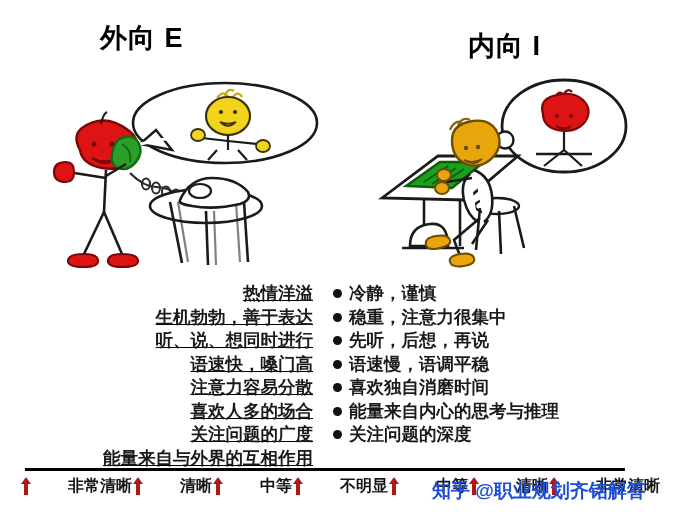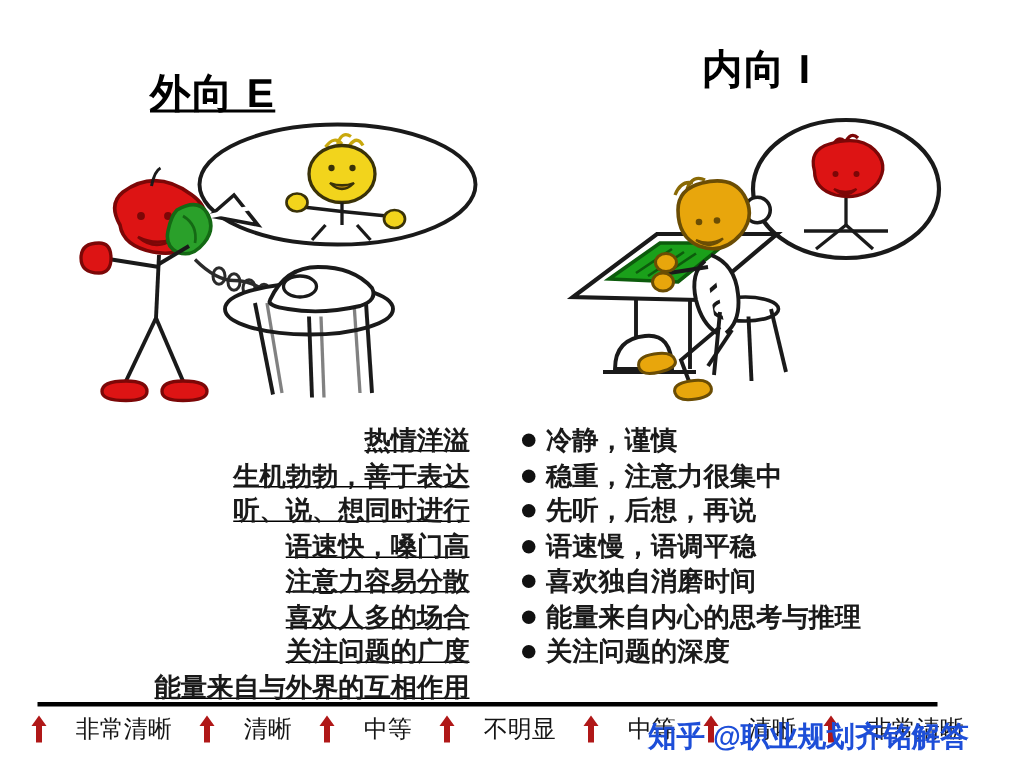--- a/index.html
+++ b/index.html
@@ -20,42 +20,42 @@
 
   
   .title {
     position: absolute;
     font-size: 27px;
     font-weight: bold;
     color: #000000;
     letter-spacing: 1px;
     white-space: nowrap;
   }
-  #title-e { left: 100px; top: 44px; text-decoration: underline; }
+  #title-e { left: 100px; top: 20px; }
   #title-i { left: 468px; top: 28px; }
 
   
   .illus {
     position: absolute;
   }
   #illus-e { left: 22px; top: 78px; width: 300px; height: 190px; }
   #illus-i { left: 368px; top: 78px; width: 290px; height: 190px; }
 
   
   #list-e {
     position: absolute;
     left: 8px;
     top: 282px;
     width: 305px;
     text-align: right;
     text-decoration: underline;
   }
   #list-i {
     position: absolute;
-    left: 348px;
+    left: 333px;
     top: 282px;
     width: 320px;
     text-align: left;
   }
   .trait {
     font-size: 17.5px;
     font-weight: bold;
     color: #1a1a1a;
     line-height: 23.5px;
     white-space: nowrap;
@@ -118,23 +118,23 @@
     left: 0.5px;
     top: 0px;
     width: 0;
     height: 0;
     border-left: 5.5px solid transparent;
     border-right: 5.5px solid transparent;
     border-bottom: 7px solid #b01818;
   }
   .scale-label {
     flex: 1 1 auto;
-    text-align: center;
+    text-align: right;
     font-size: 16px;
-    font-weight: normal;
+    font-weight: bold;
     color: #151515;
     white-space: nowrap;
   }
 
   
   #watermark {
     position: absolute;
     left: 432px;
     top: 478px;
     font-size: 19px;

